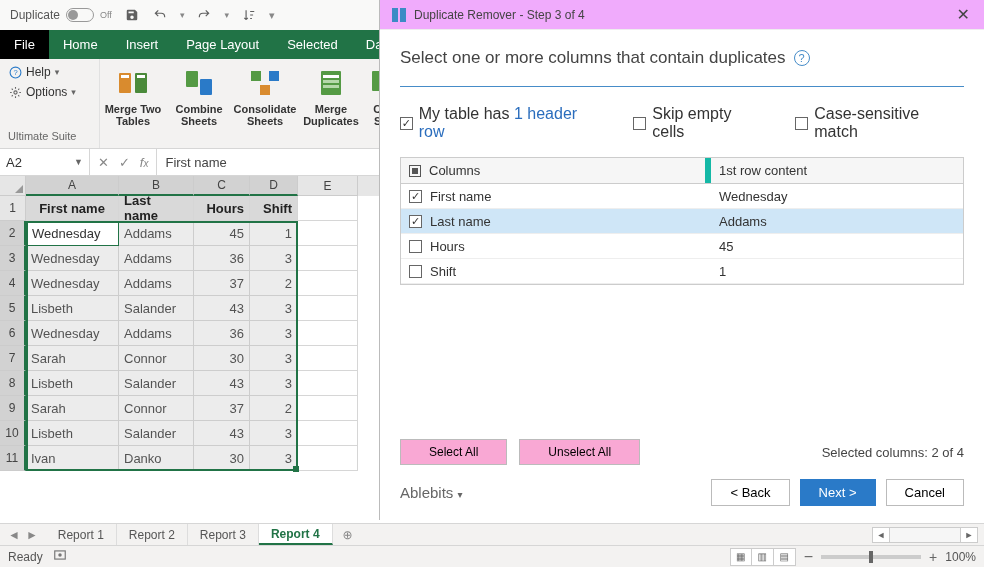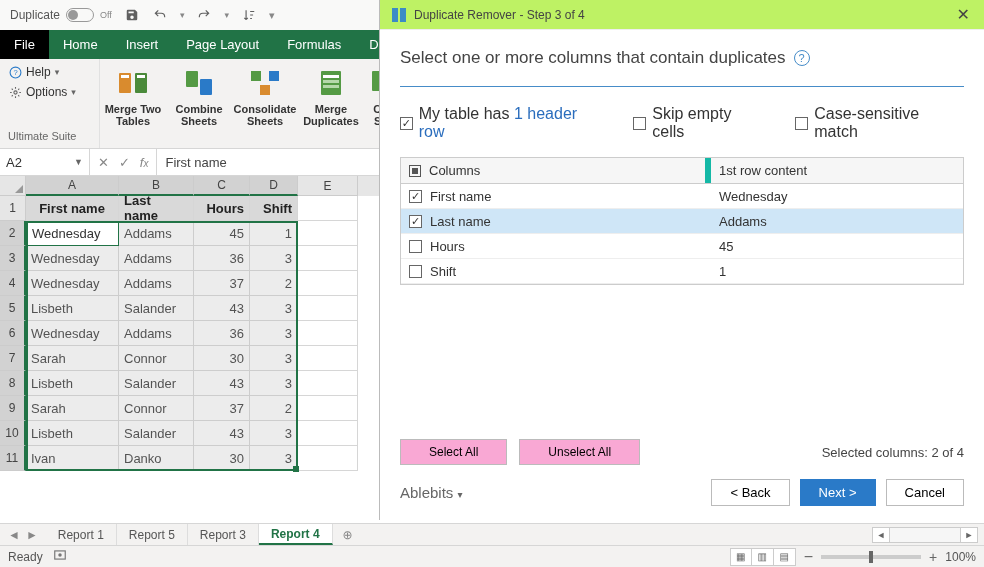--- a/index.html
+++ b/index.html
@@ -63,21 +63,21 @@
   
   .statusbar { position:absolute; bottom:0; left:0; right:0; height:22px; background:#f3f2f1; border-top:1px solid #d6d6d6; display:flex; align-items:center; padding:0 8px; font-size:12px; color:#555; gap:10px; }
   .zoom { margin-left:auto; display:flex; align-items:center; gap:8px; }
   .zoom-track { width:100px; height:4px; background:#ccc; position:relative; }
   .zoom-thumb { position:absolute; left:48px; top:-4px; width:4px; height:12px; background:#666; }
   .view-btns { display:flex; gap:0; }
   .view-btn { width:22px; height:18px; border:1px solid #ccc; border-left:0; display:flex; align-items:center; justify-content:center; background:#fff; color:#666; font-size:10px; }
   .view-btn:first-child { border-left:1px solid #ccc; }
   
   .dialog { position:absolute; top:0; left:379px; right:0; height:520px; background:#fff; border-left:1px solid #bbb; display:flex; flex-direction:column; }
-  .dlg-title { height:30px; background:#bef264; border-bottom:1px solid #eee; display:flex; align-items:center; padding:0 10px; font-size:12px; color:#444; }
+  .dlg-title { height:30px; background:#f0abfc; border-bottom:1px solid #eee; display:flex; align-items:center; padding:0 10px; font-size:12px; color:#444; }
   .dlg-title .close { margin-left:auto; font-size:16px; color:#444; cursor:pointer; padding:0 4px; }
   .dlg-title-icon { width:18px; height:18px; margin-right:6px; display:flex; align-items:center; justify-content:center; }
   .dlg-body { padding:18px 20px 0 20px; flex:1; display:flex; flex-direction:column; }
   .dlg-heading { font-size:17px; color:#444; display:flex; align-items:center; gap:8px; padding-bottom:18px; border-bottom:1px solid #468cc8; margin-bottom:18px; }
   .qmark { width:16px; height:16px; border:1px solid #468cc8; border-radius:50%; display:flex; align-items:center; justify-content:center; font-size:11px; color:#468cc8; }
   .opt-row { display:flex; align-items:center; gap:30px; font-size:16px; margin-bottom:16px; }
   .cb { width:13px; height:13px; border:1px solid #666; display:inline-flex; align-items:center; justify-content:center; font-size:10px; color:#333; background:#fff; }
   .opt { display:flex; align-items:center; gap:6px; }
   .link { color:#2a6dbd; }
   .col-table { border:1px solid #ccc; font-size:13px; }
@@ -132,21 +132,21 @@
       </svg>
   </span>
   <span style="color:#888;font-size:11px">▾</span>
 </div>
 
 <div class="ribbon-tabs">
   <div class="ribbon-tab file">File</div>
   <div class="ribbon-tab">Home</div>
   <div class="ribbon-tab">Insert</div>
   <div class="ribbon-tab">Page Layout</div>
-  <div class="ribbon-tab">Formulas</div>
+  <div class="ribbon-tab">Selected</div>
   <div class="ribbon-tab">Da</div>
 </div>
 
 <div class="ribbon">
   <div class="ribbon-left">
     <div class="item">
       <span class="help-icon">
         <svg width="13" height="13" viewBox="0 0 24 24">
             <circle cx="12" cy="12" r="10" fill="none" stroke="#2a7ac8" stroke-width="2"></circle>
             <text x="12" y="17" text-anchor="middle" font-size="14" fill="#2a7ac8">?</text>
@@ -342,21 +342,21 @@
     </div>
   <div class="selbox"></div>
 </div>
 
 <div class="sheet-tabs">
   <div class="nav-arrows">
     <span>◄</span>
     <span>►</span>
   </div>
   <div class="tab">Report 1</div>
-  <div class="tab">Report 5</div>
+  <div class="tab">Report 2</div>
   <div class="tab">Report 3</div>
   <div class="tab active">Report 4</div>
   <div class="addtab">⊕</div>
   <div class="hscroll">
     <div class="hs-btn">◄</div>
     <div class="hs-track"></div>
     <div class="hs-btn">►</div>
   </div>
 </div>
 

